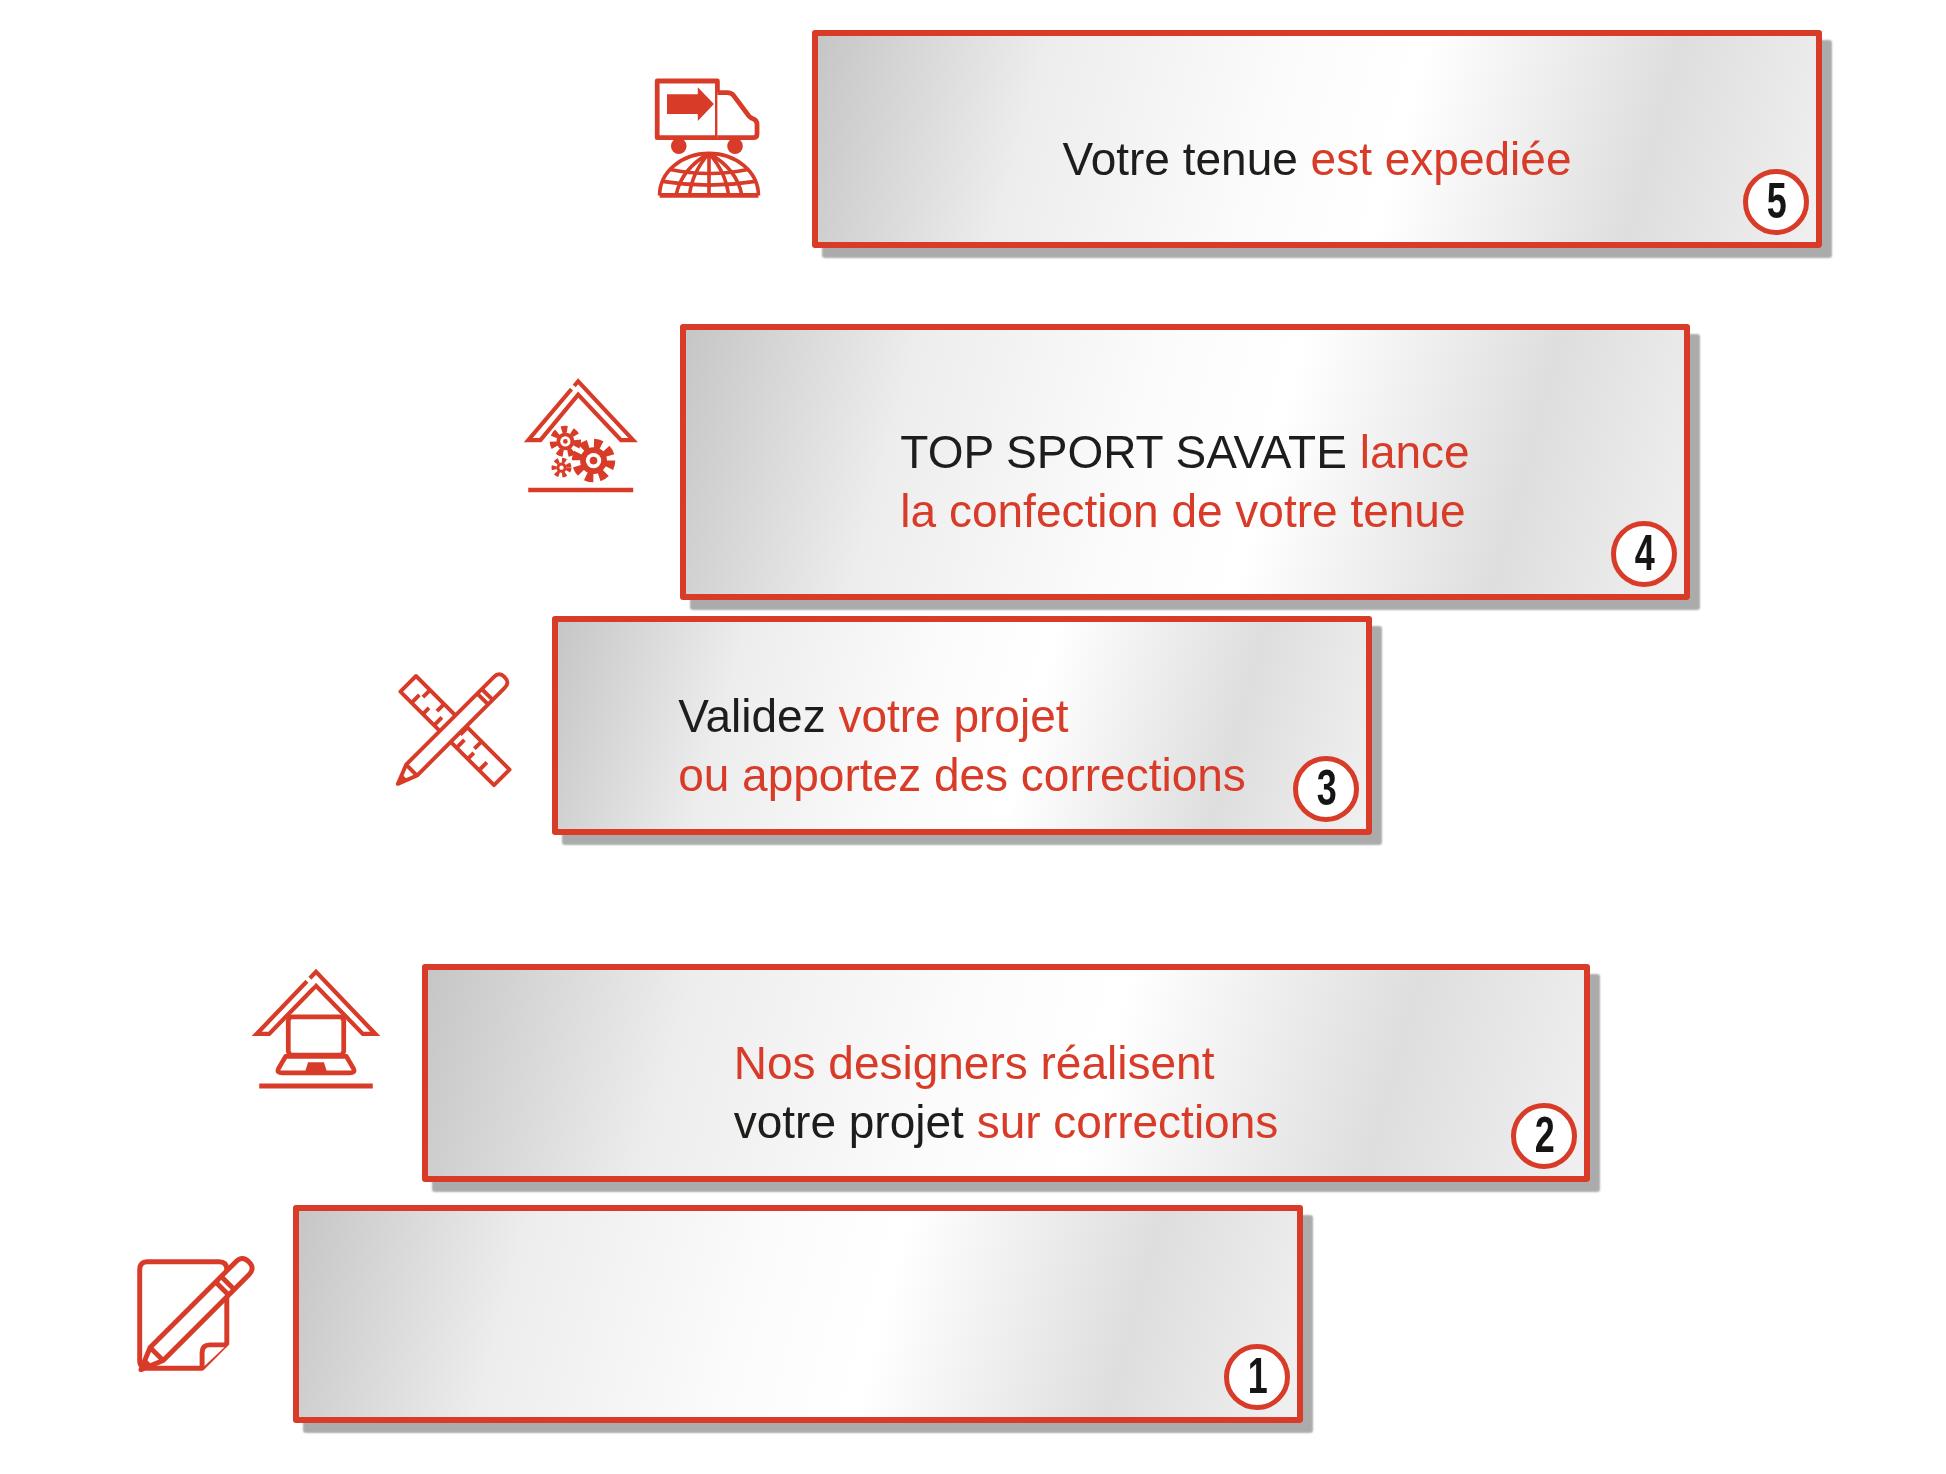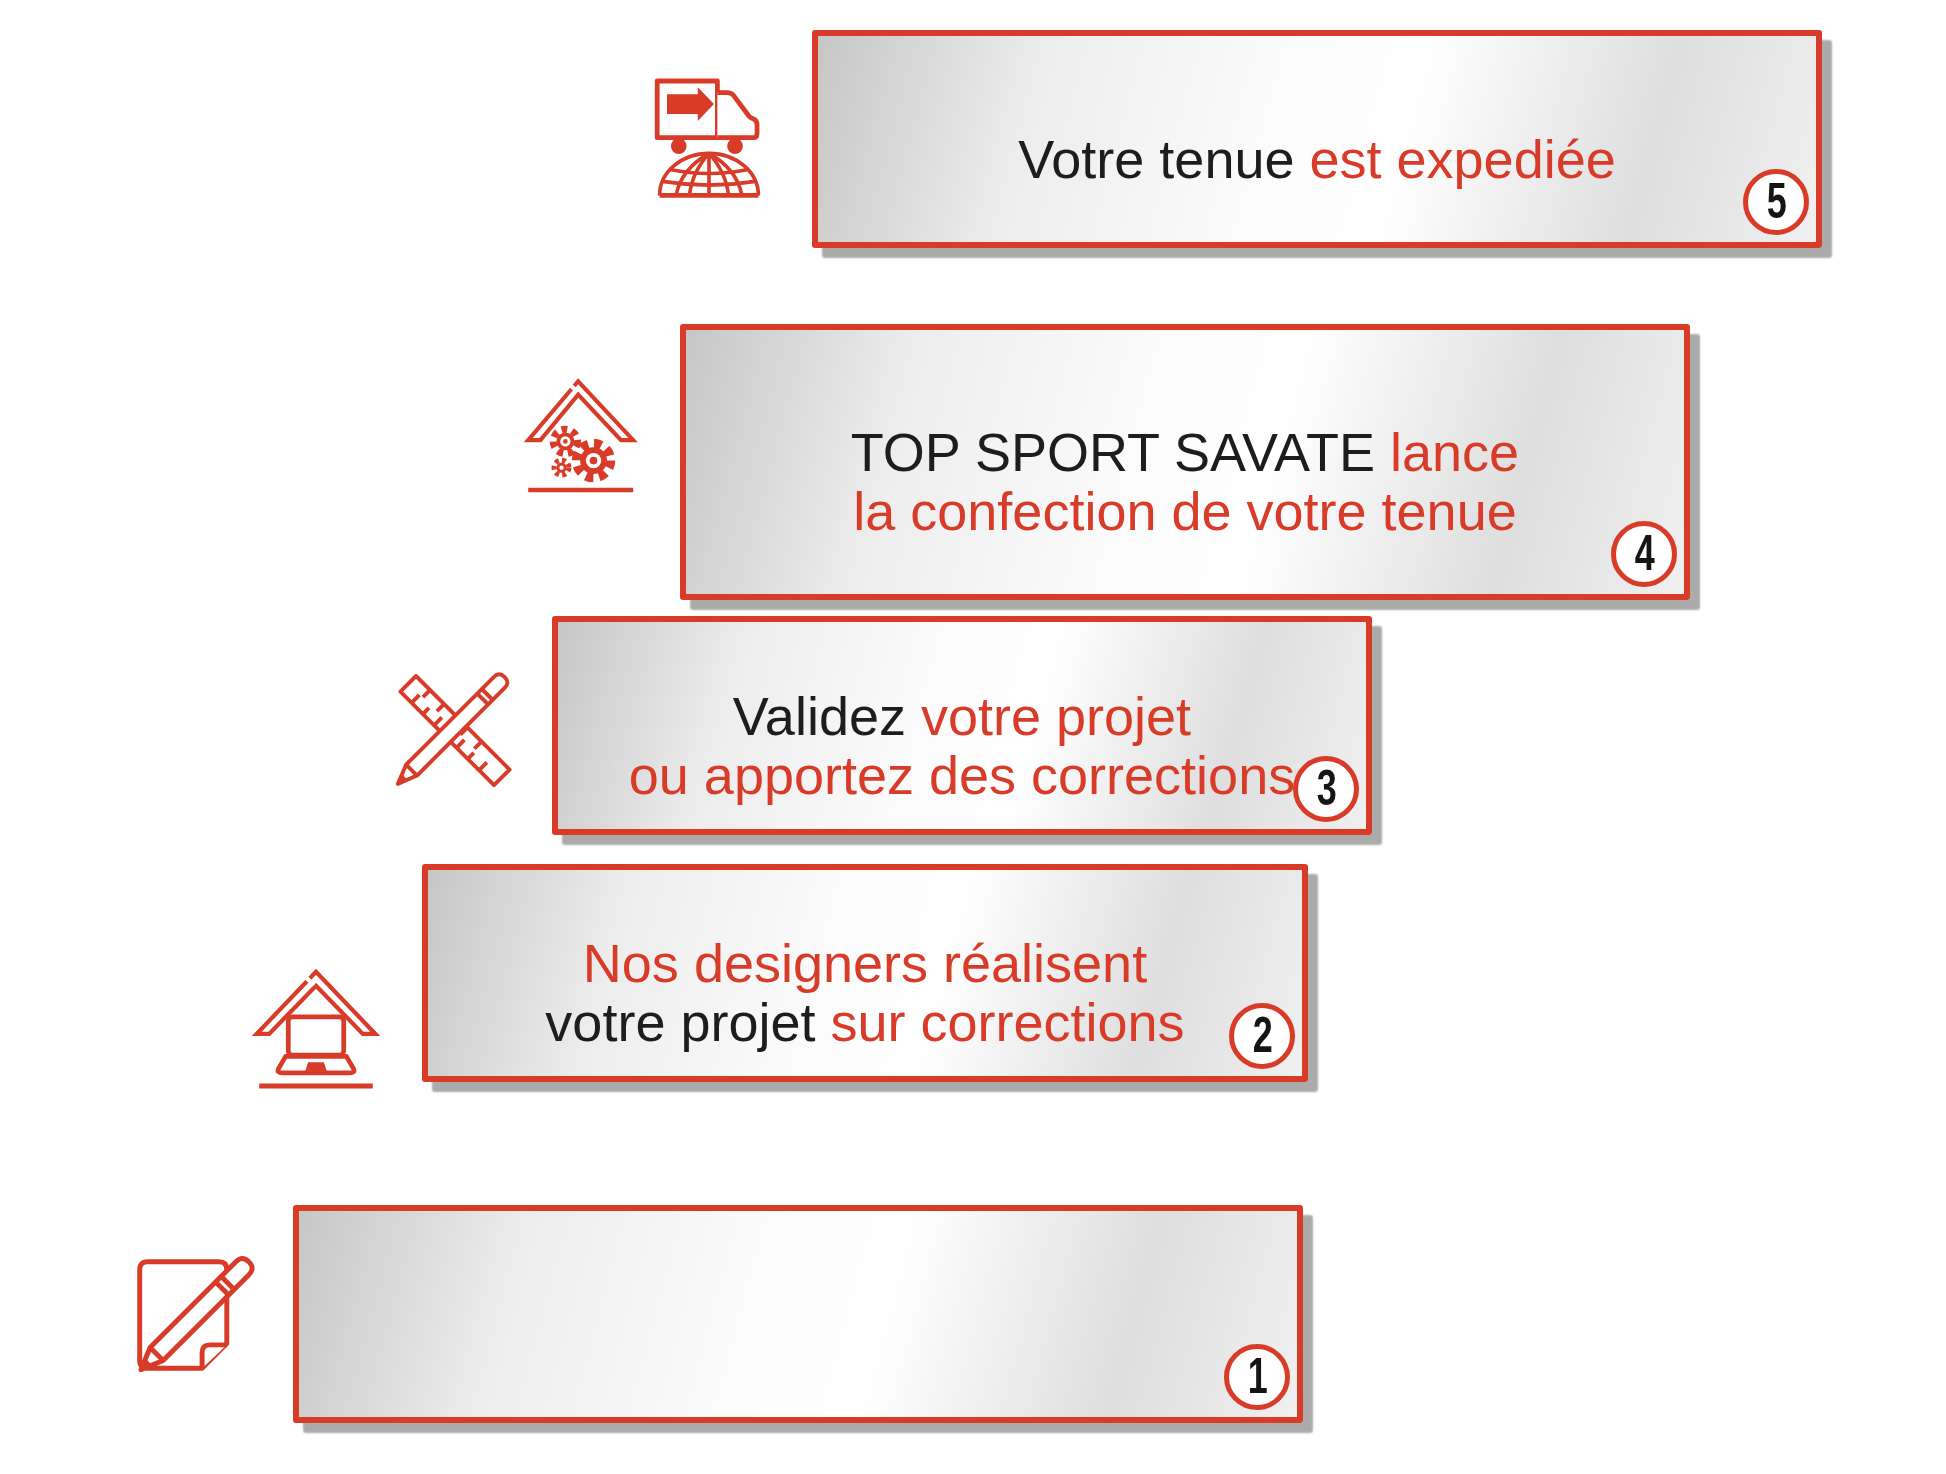--- a/index.html
+++ b/index.html
@@ -17,27 +17,27 @@
   .step-box{
     position:absolute;
     border:6px solid var(--red);
     border-radius:3px;
     background:linear-gradient(105deg,#c6c6c6 0%,#ededed 22%,#fbfbfb 45%,#ffffff 58%,#dedede 82%,#f0f0f0 100%);
     box-shadow:10px 10px 2px #ababab;
     display:flex;align-items:center;justify-content:center;
     box-sizing:border-box;
   }
   .s1{left:293px;top:1205px;width:1010px;height:218px;}
-  .s2{left:422px;top:864px;width:886px;height:218px;}
+  .s2{left:422px;top:964px;width:1168px;height:218px;}
   .s3{left:552px;top:616px;width:820px;height:219px;}
   .s4{left:680px;top:324px;width:1010px;height:276px;}
   .s5{left:812px;top:30px;width:1010px;height:218px;}
   .step-text{
-    text-align:center;
-    font-size:54px;
+    text-align:left;
+    font-size:46px;
     line-height:59px;
     letter-spacing:0;
     transform:translateY(-2px);
     margin-top:44px;
   }
   .red{color:var(--red);}
   .blk{color:var(--blk);}
   .num-circle{
     position:absolute;right:7px;bottom:7px;
     width:56px;height:56px;

